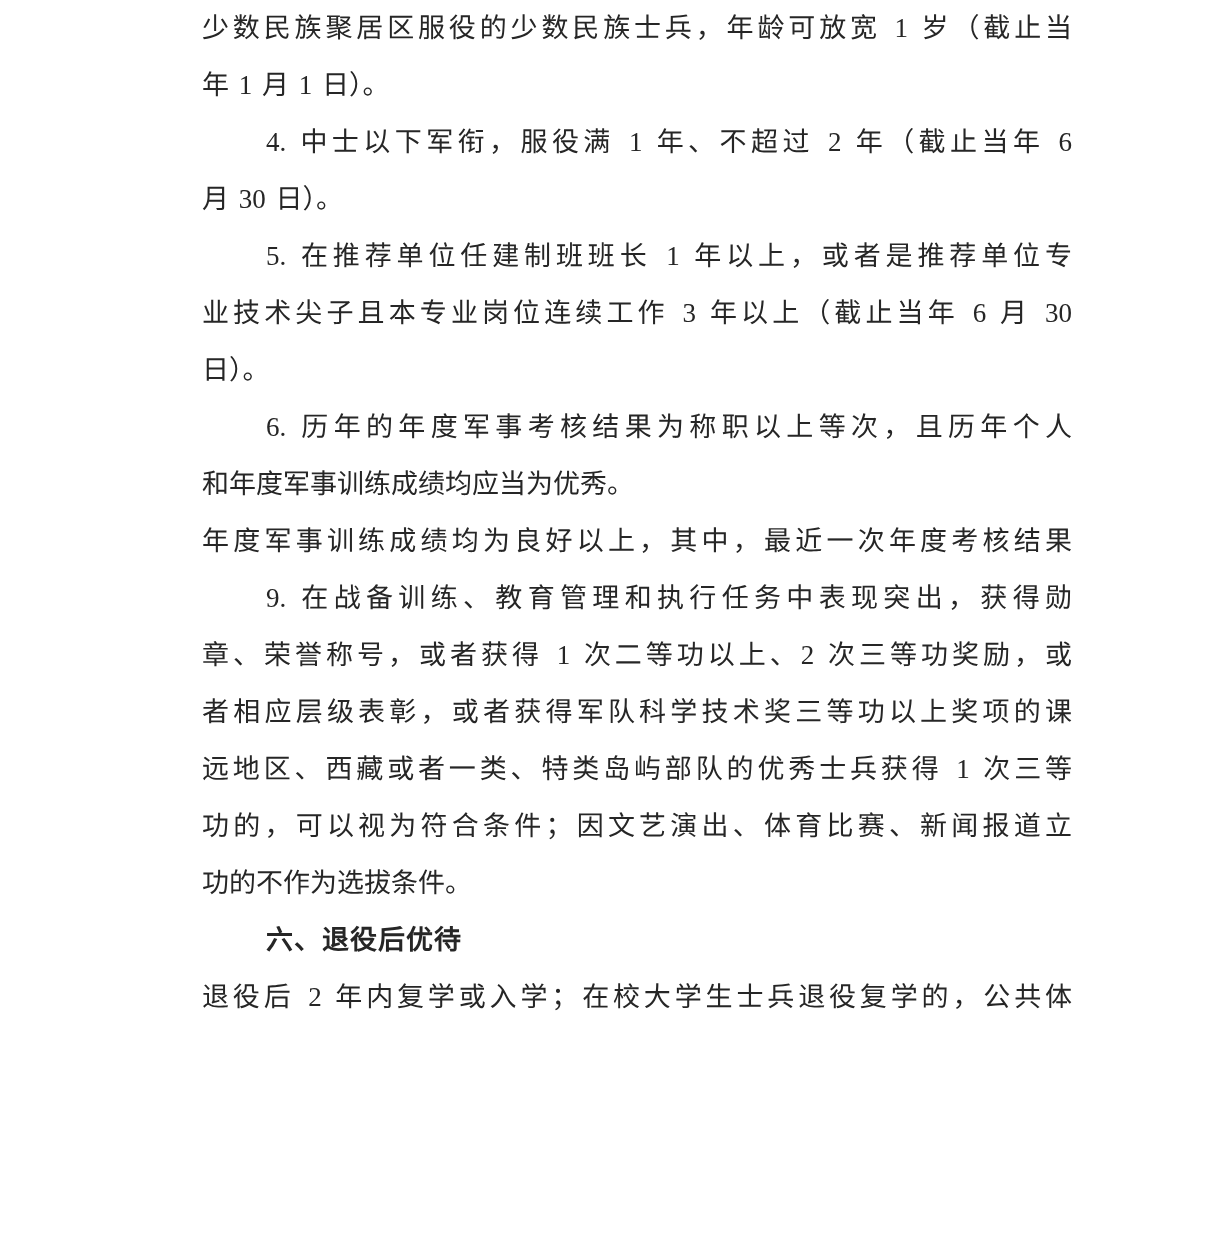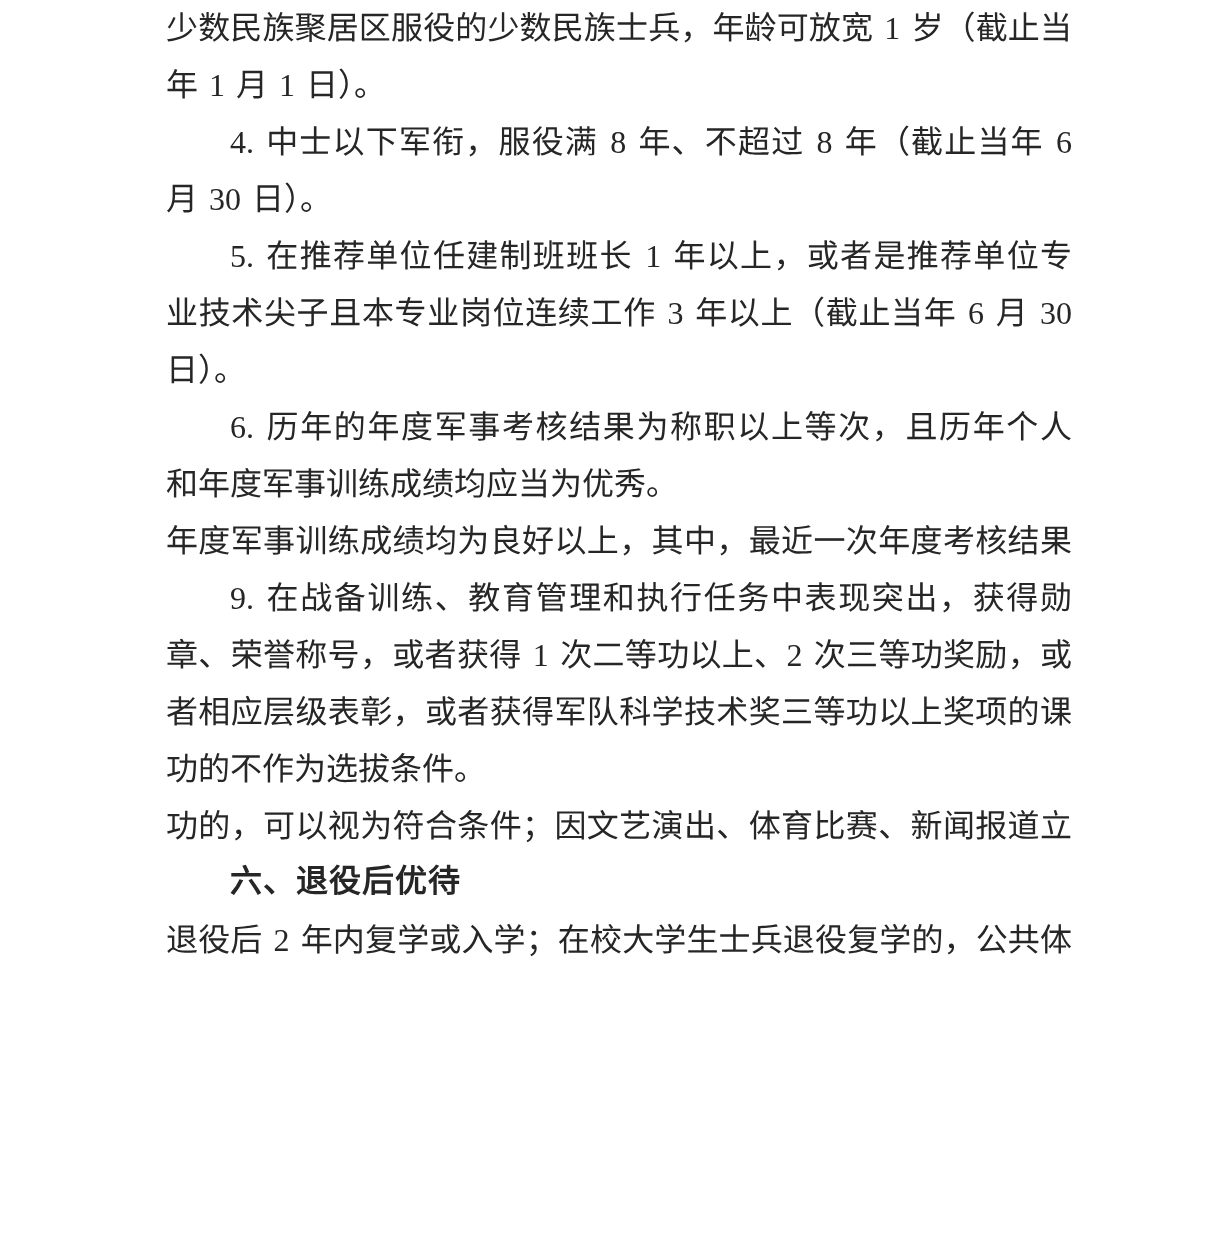--- a/index.html
+++ b/index.html
@@ -18,54 +18,56 @@
   }
   .content {
     position: absolute;
     left: 166px;
     top: 0;
     width: 906px;
   }
   .line {
     height: 57px;
     line-height: 57px;
-    font-size: 32px;
+    font-size: 27px;
     word-spacing: 3px;
     text-align: left;
     white-space: normal;
+    margin-left: 36px;
   }
   .line.justify {
     text-align: justify;
     text-align-last: justify;
   }
   .line.indent {
     text-indent: 64px;
   }
   .line.heading {
-    font-family: Liberation Mono, monospace;
+    font-family: Liberation Serif, serif;
     font-weight: 700;
     letter-spacing: 1px;
   }
 </style>
 </head>
 <body>
 
 <div class="page">
   <div class="content" id="doc-content">
       <div class="line justify">少数民族聚居区服役的少数民族士兵，年龄可放宽 1 岁（截止当</div>
       <div class="line">年 1 月 1 日）。</div>
-      <div class="line justify indent">4. 中士以下军衔，服役满 8 年、不超过 8 年（截止当年 6</div>
+      <div class="line justify indent">4. 中士以下军衔，服役满 1 年、不超过 2 年（截止当年 6</div>
       <div class="line">月 30 日）。</div>
       <div class="line justify indent">5. 在推荐单位任建制班班长 1 年以上，或者是推荐单位专</div>
       <div class="line justify">业技术尖子且本专业岗位连续工作 3 年以上（截止当年 6 月 30</div>
       <div class="line">日）。</div>
       <div class="line justify indent">6. 历年的年度军事考核结果为称职以上等次，且历年个人</div>
       <div class="line">和年度军事训练成绩均应当为优秀。</div>
       <div class="line justify">年度军事训练成绩均为良好以上，其中，最近一次年度考核结果</div>
       <div class="line justify indent">9. 在战备训练、教育管理和执行任务中表现突出，获得勋</div>
       <div class="line justify">章、荣誉称号，或者获得 1 次二等功以上、2 次三等功奖励，或</div>
       <div class="line justify">者相应层级表彰，或者获得军队科学技术奖三等功以上奖项的课</div>
+      <div class="line justify">远地区、西藏或者一类、特类岛屿部队的优秀士兵获得 1 次三等</div>
+      <div class="line justify">功的，可以视为符合条件；因文艺演出、体育比赛、新闻报道立</div>
       <div class="line">功的不作为选拔条件。</div>
-      <div class="line justify">功的，可以视为符合条件；因文艺演出、体育比赛、新闻报道立</div>
       <div class="line indent heading">六、退役后优待</div>
       <div class="line justify">退役后 2 年内复学或入学；在校大学生士兵退役复学的，公共体</div>
     </div>
 </div>
 
 </body></html>

